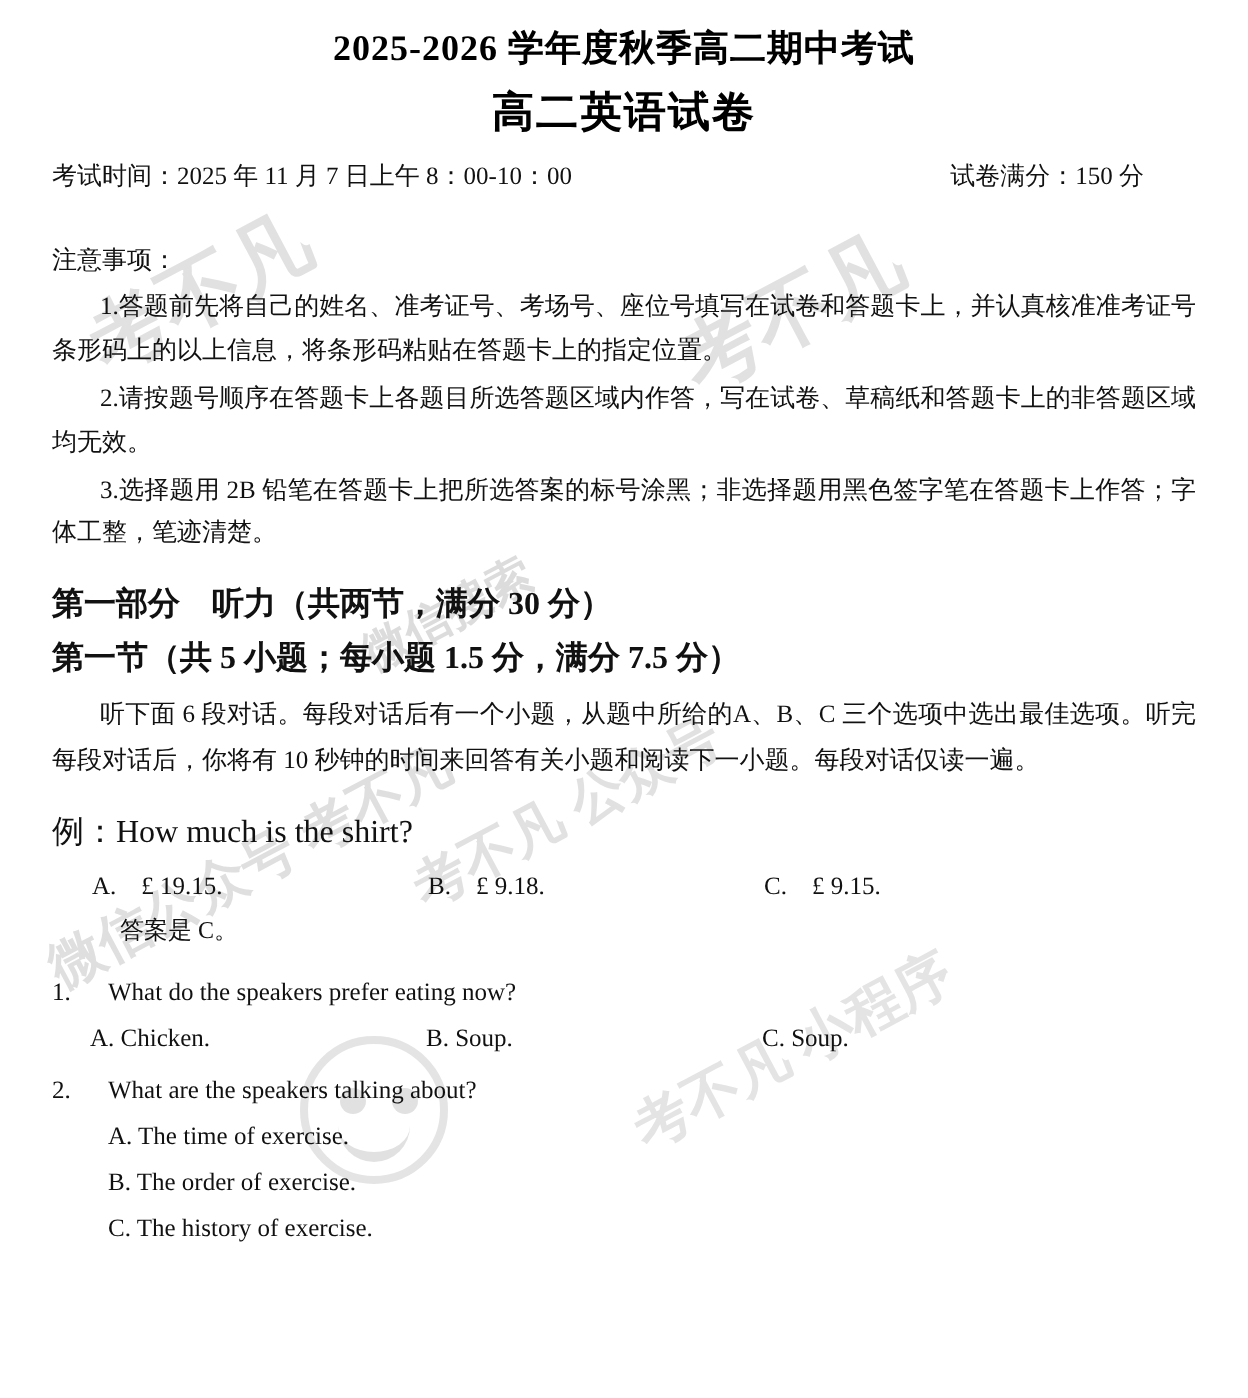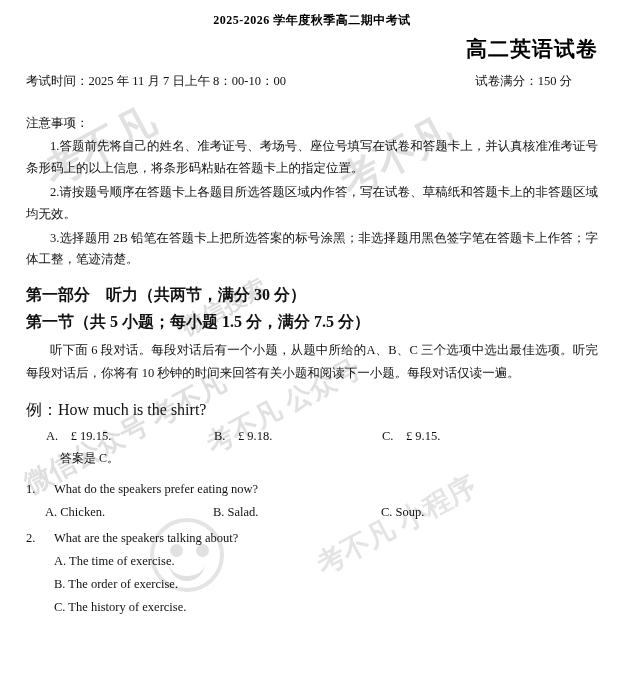--- a/index.html
+++ b/index.html
@@ -24,28 +24,28 @@
     overflow: hidden;
   }
   .content {
     position: relative;
     z-index: 3;
     padding: 8px 26px 0 26px;
     box-sizing: border-box;
   }
   .title-main {
     text-align: center;
-    font-size: 12px;
+    font-size: 18px;
     font-weight: bold;
     letter-spacing: 0.5px;
     margin: 4px 0 2px 0;
     color: #000;
   }
   .title-sub {
-    text-align: right;
+    text-align: center;
     font-size: 21px;
     font-weight: bold;
     letter-spacing: 1px;
     margin: 6px 0 10px 0;
     color: #000;
   }
   .examline {
     display: flex;
     justify-content: space-between;
     align-items: baseline;
@@ -247,21 +247,21 @@
     </div>
     <div class="answer-line">答案是 C。</div>
 
     <div class="q-block">
       <div class="q-row">
         <span class="q-num">1.</span>
         <span class="q-text">What do the speakers prefer eating now?</span>
       </div>
       <div class="q-options">
         <span class="opt">A. Chicken.</span>
-        <span class="opt">B. Salad.</span>
+        <span class="opt">B. Soup.</span>
         <span class="opt">C. Soup.</span>
       </div>
     </div>
 
     <div class="q-block" style="margin-top:2px;">
       <div class="q-row">
         <span class="q-num">2.</span>
         <span class="q-text">What are the speakers talking about?</span>
       </div>
       <div class="q-options-vert">

